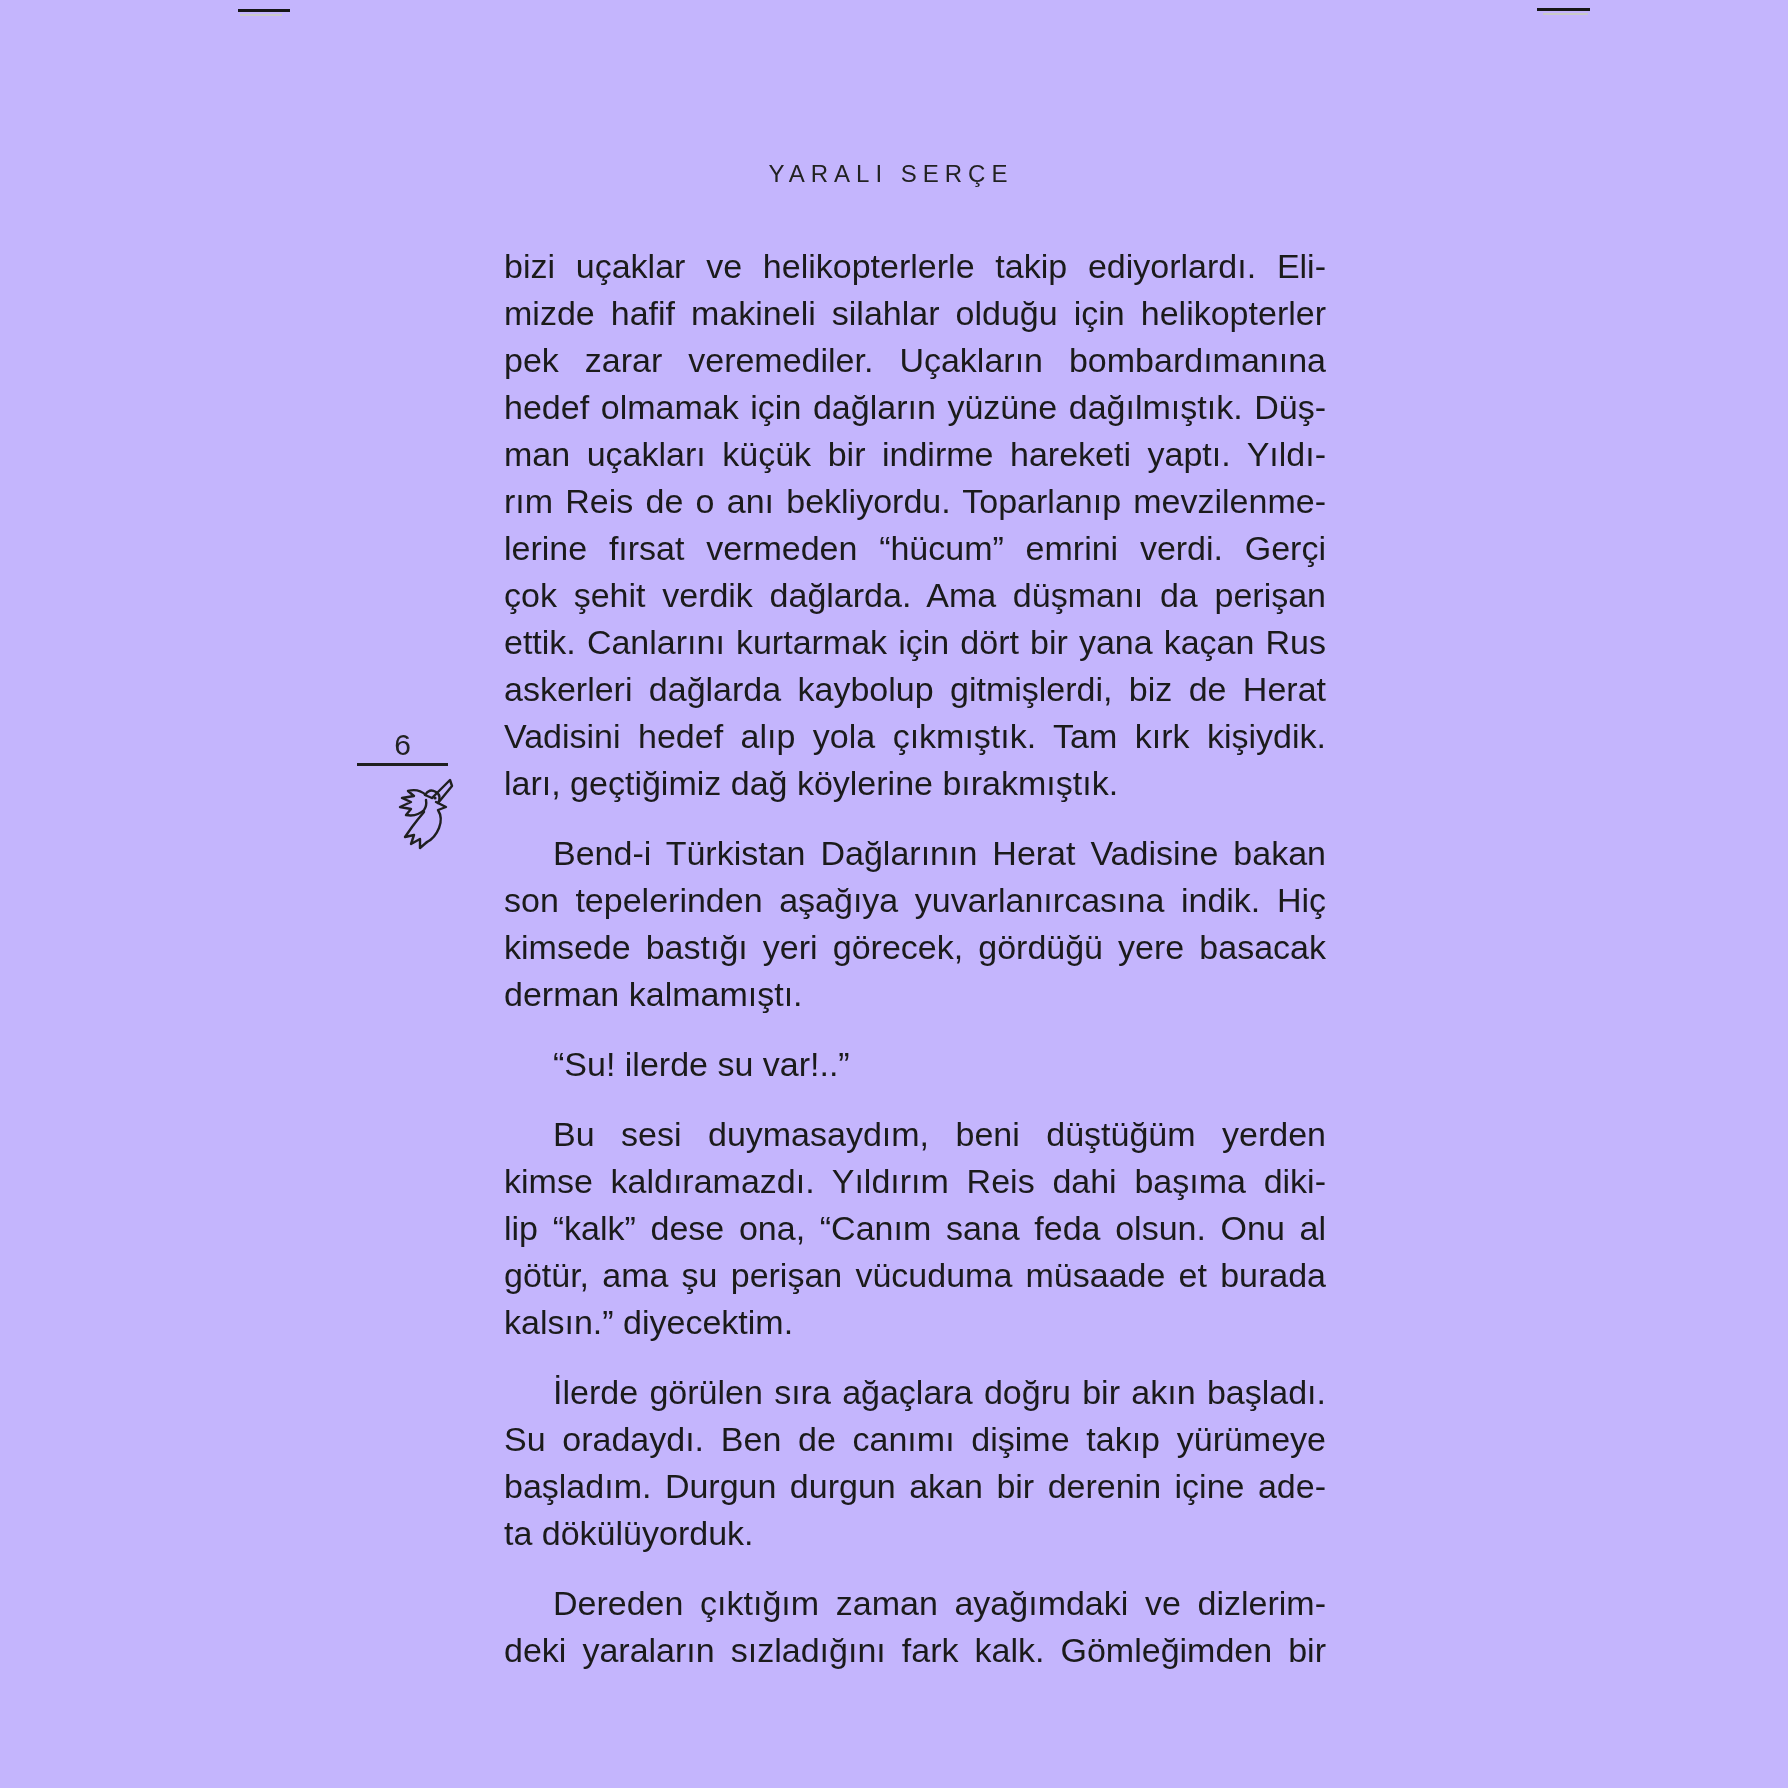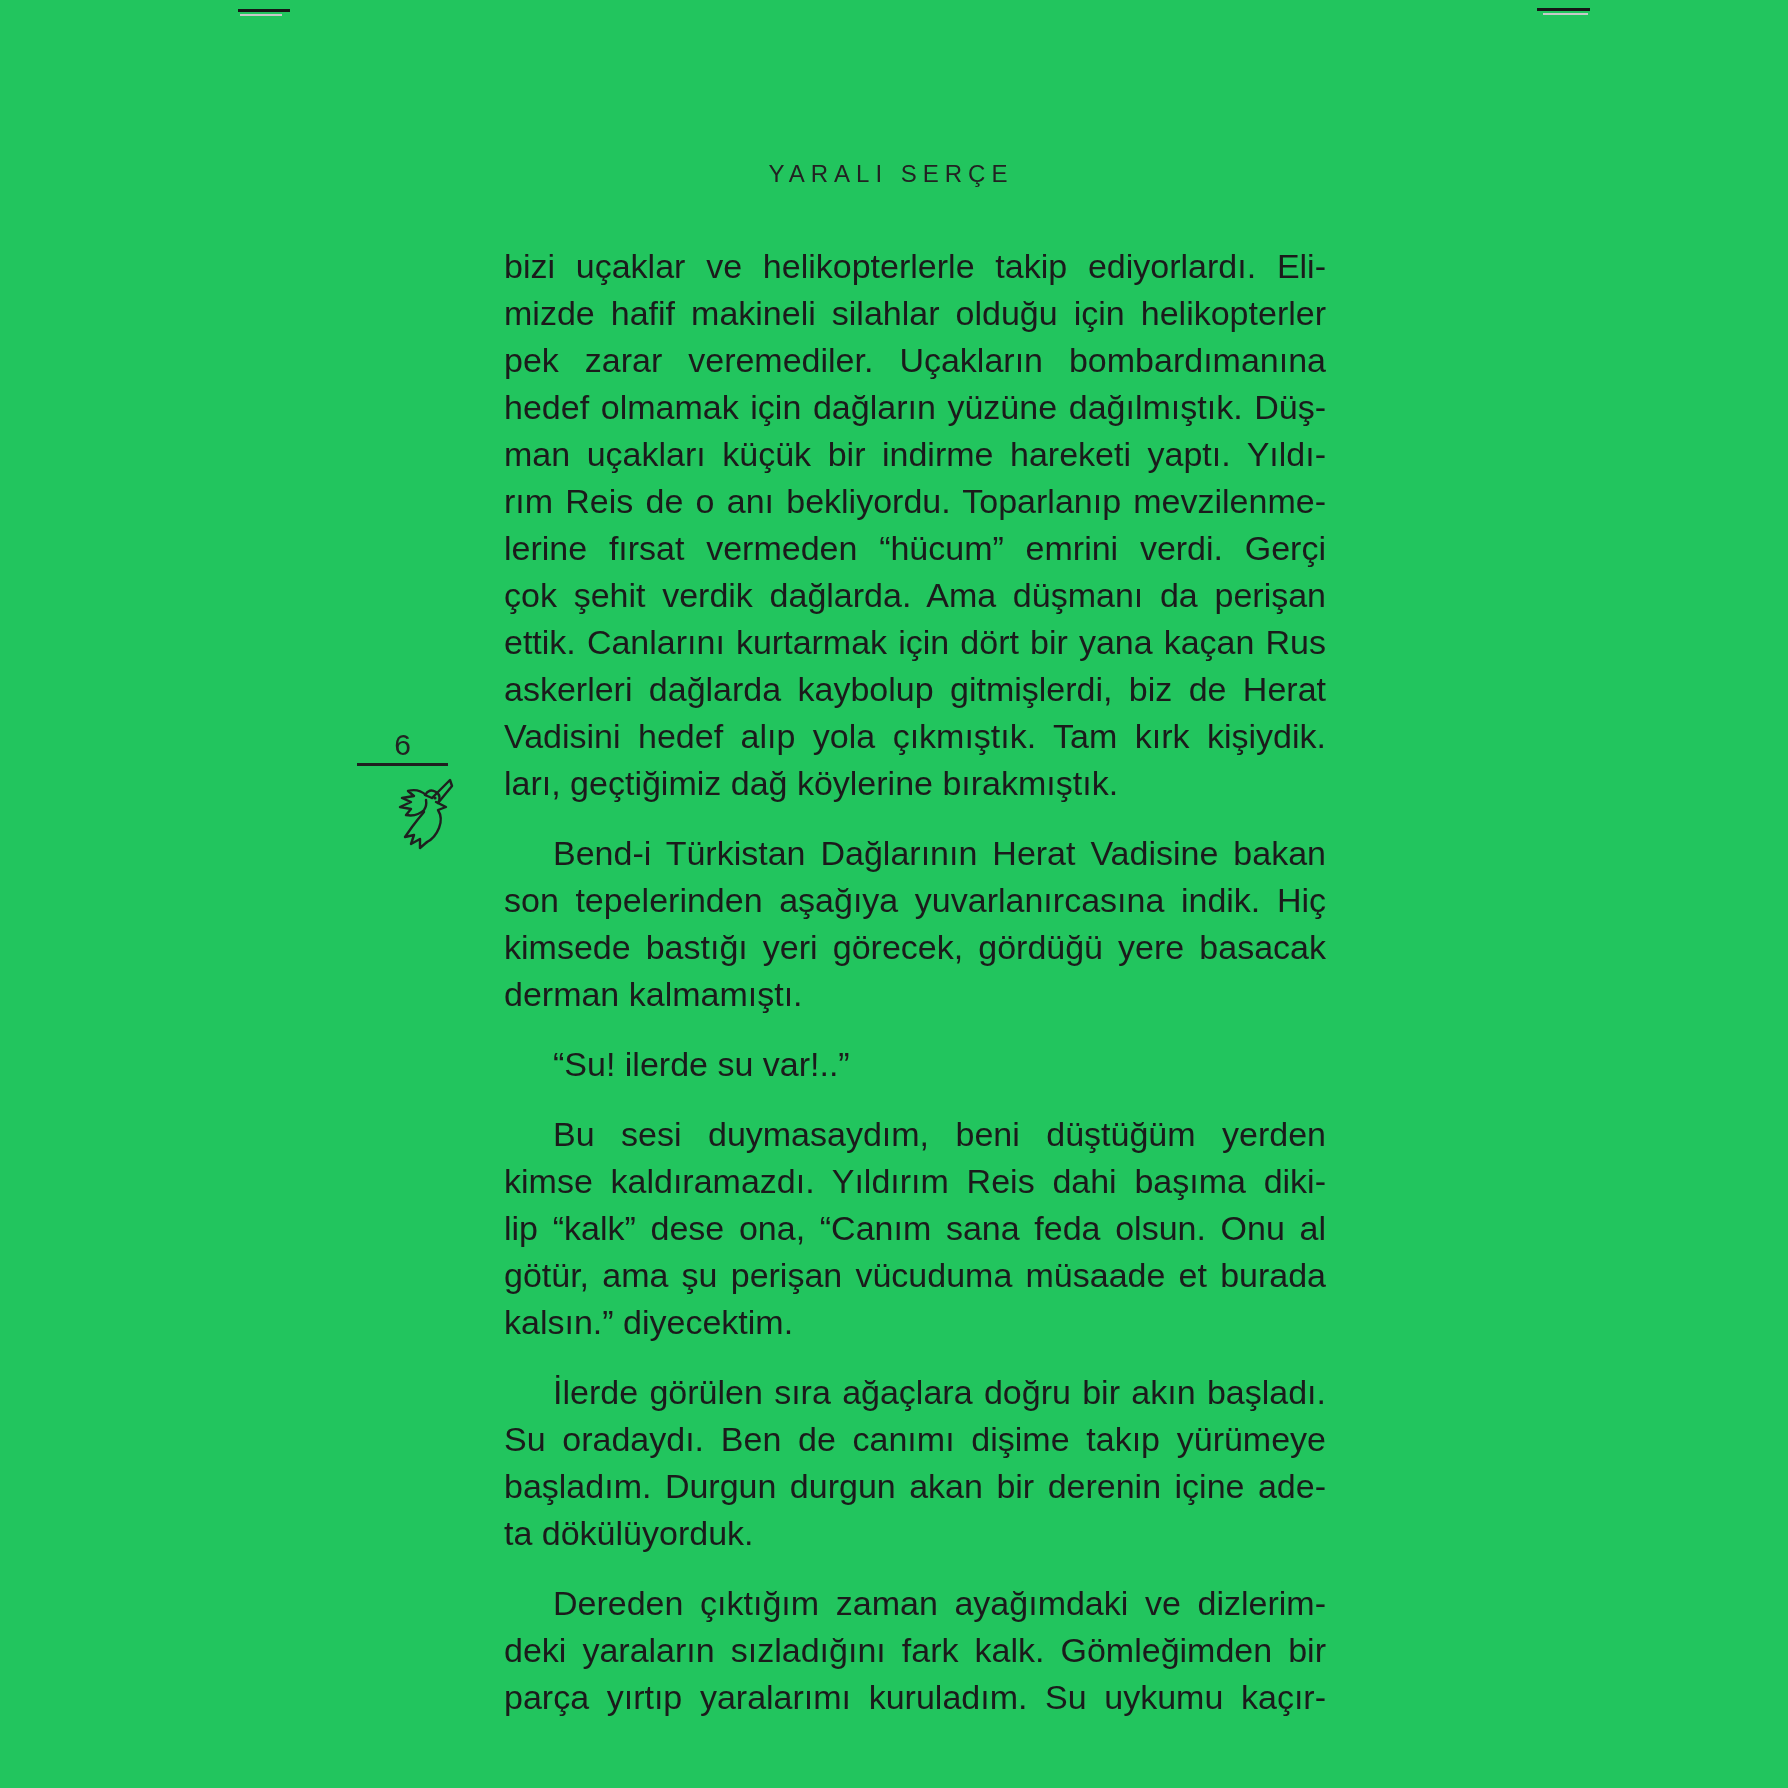--- a/index.html
+++ b/index.html
@@ -4,21 +4,21 @@
 <style>
   html, body {
     margin: 0;
     padding: 0;
     background: #ffffff;
   }
   .page {
     position: relative;
     width: 1788px;
     height: 1788px;
-    background: #22c55e;
+    background: #c4b5fd;
     overflow: hidden;
     font-family: "Liberation Sans", "DejaVu Sans", sans-serif;
     color: #1b1b1b;
   }
   
   .reg-mark { position: absolute; }
   .reg-mark .dash-dark {
     display: block; height: 3px; background: #161616;
   }
   .reg-mark .dash-light {
@@ -155,17 +155,16 @@
       </div>
       <div class="paragraph">
         <div class="text-line first-indent">İlerde görülen sıra ağaçlara doğru bir akın başladı.</div>
         <div class="text-line">Su oradaydı. Ben de canımı dişime takıp yürümeye</div>
         <div class="text-line">başladım. Durgun durgun akan bir derenin içine ade-</div>
         <div class="text-line para-end">ta dökülüyorduk.</div>
       </div>
       <div class="paragraph">
         <div class="text-line first-indent">Dereden çıktığım zaman ayağımdaki ve dizlerim-</div>
         <div class="text-line">deki yaraların sızladığını fark kalk. Gömleğimden bir</div>
-        <div class="text-line">parça yırtıp yaralarımı kuruladım. Su uykumu kaçır-</div>
       </div>
     </div>
 
 </div>
 
 </body></html>

